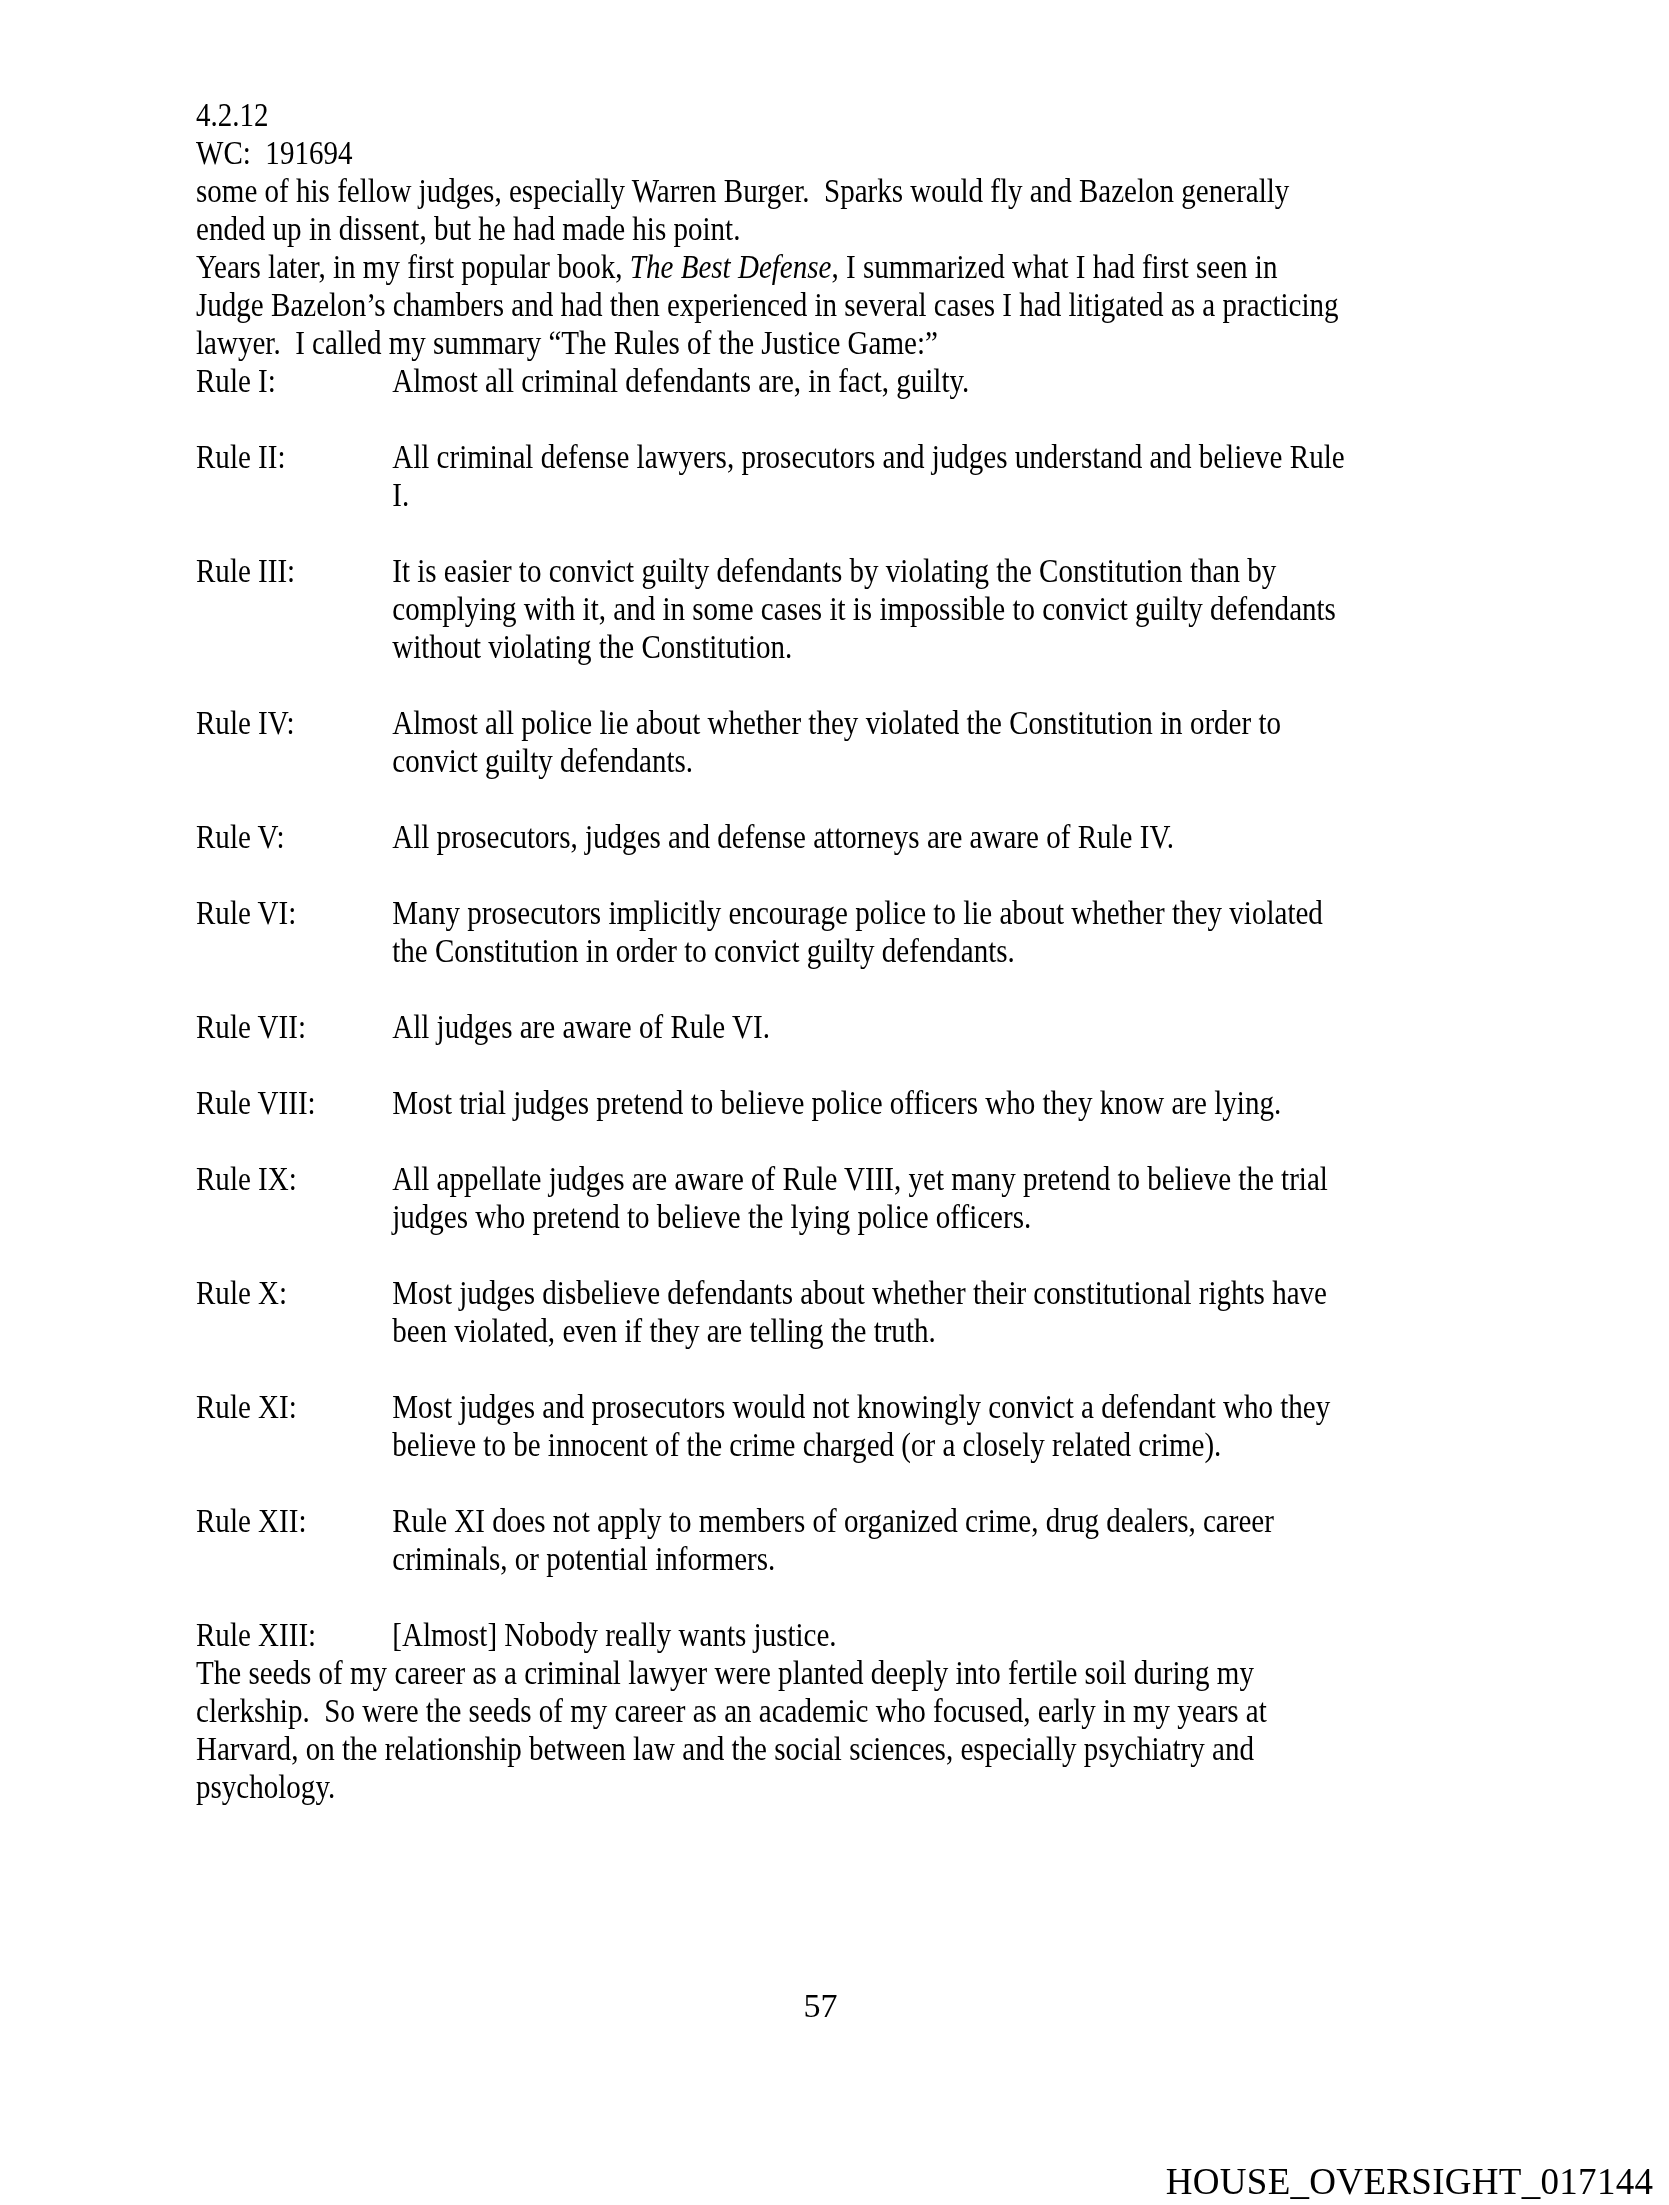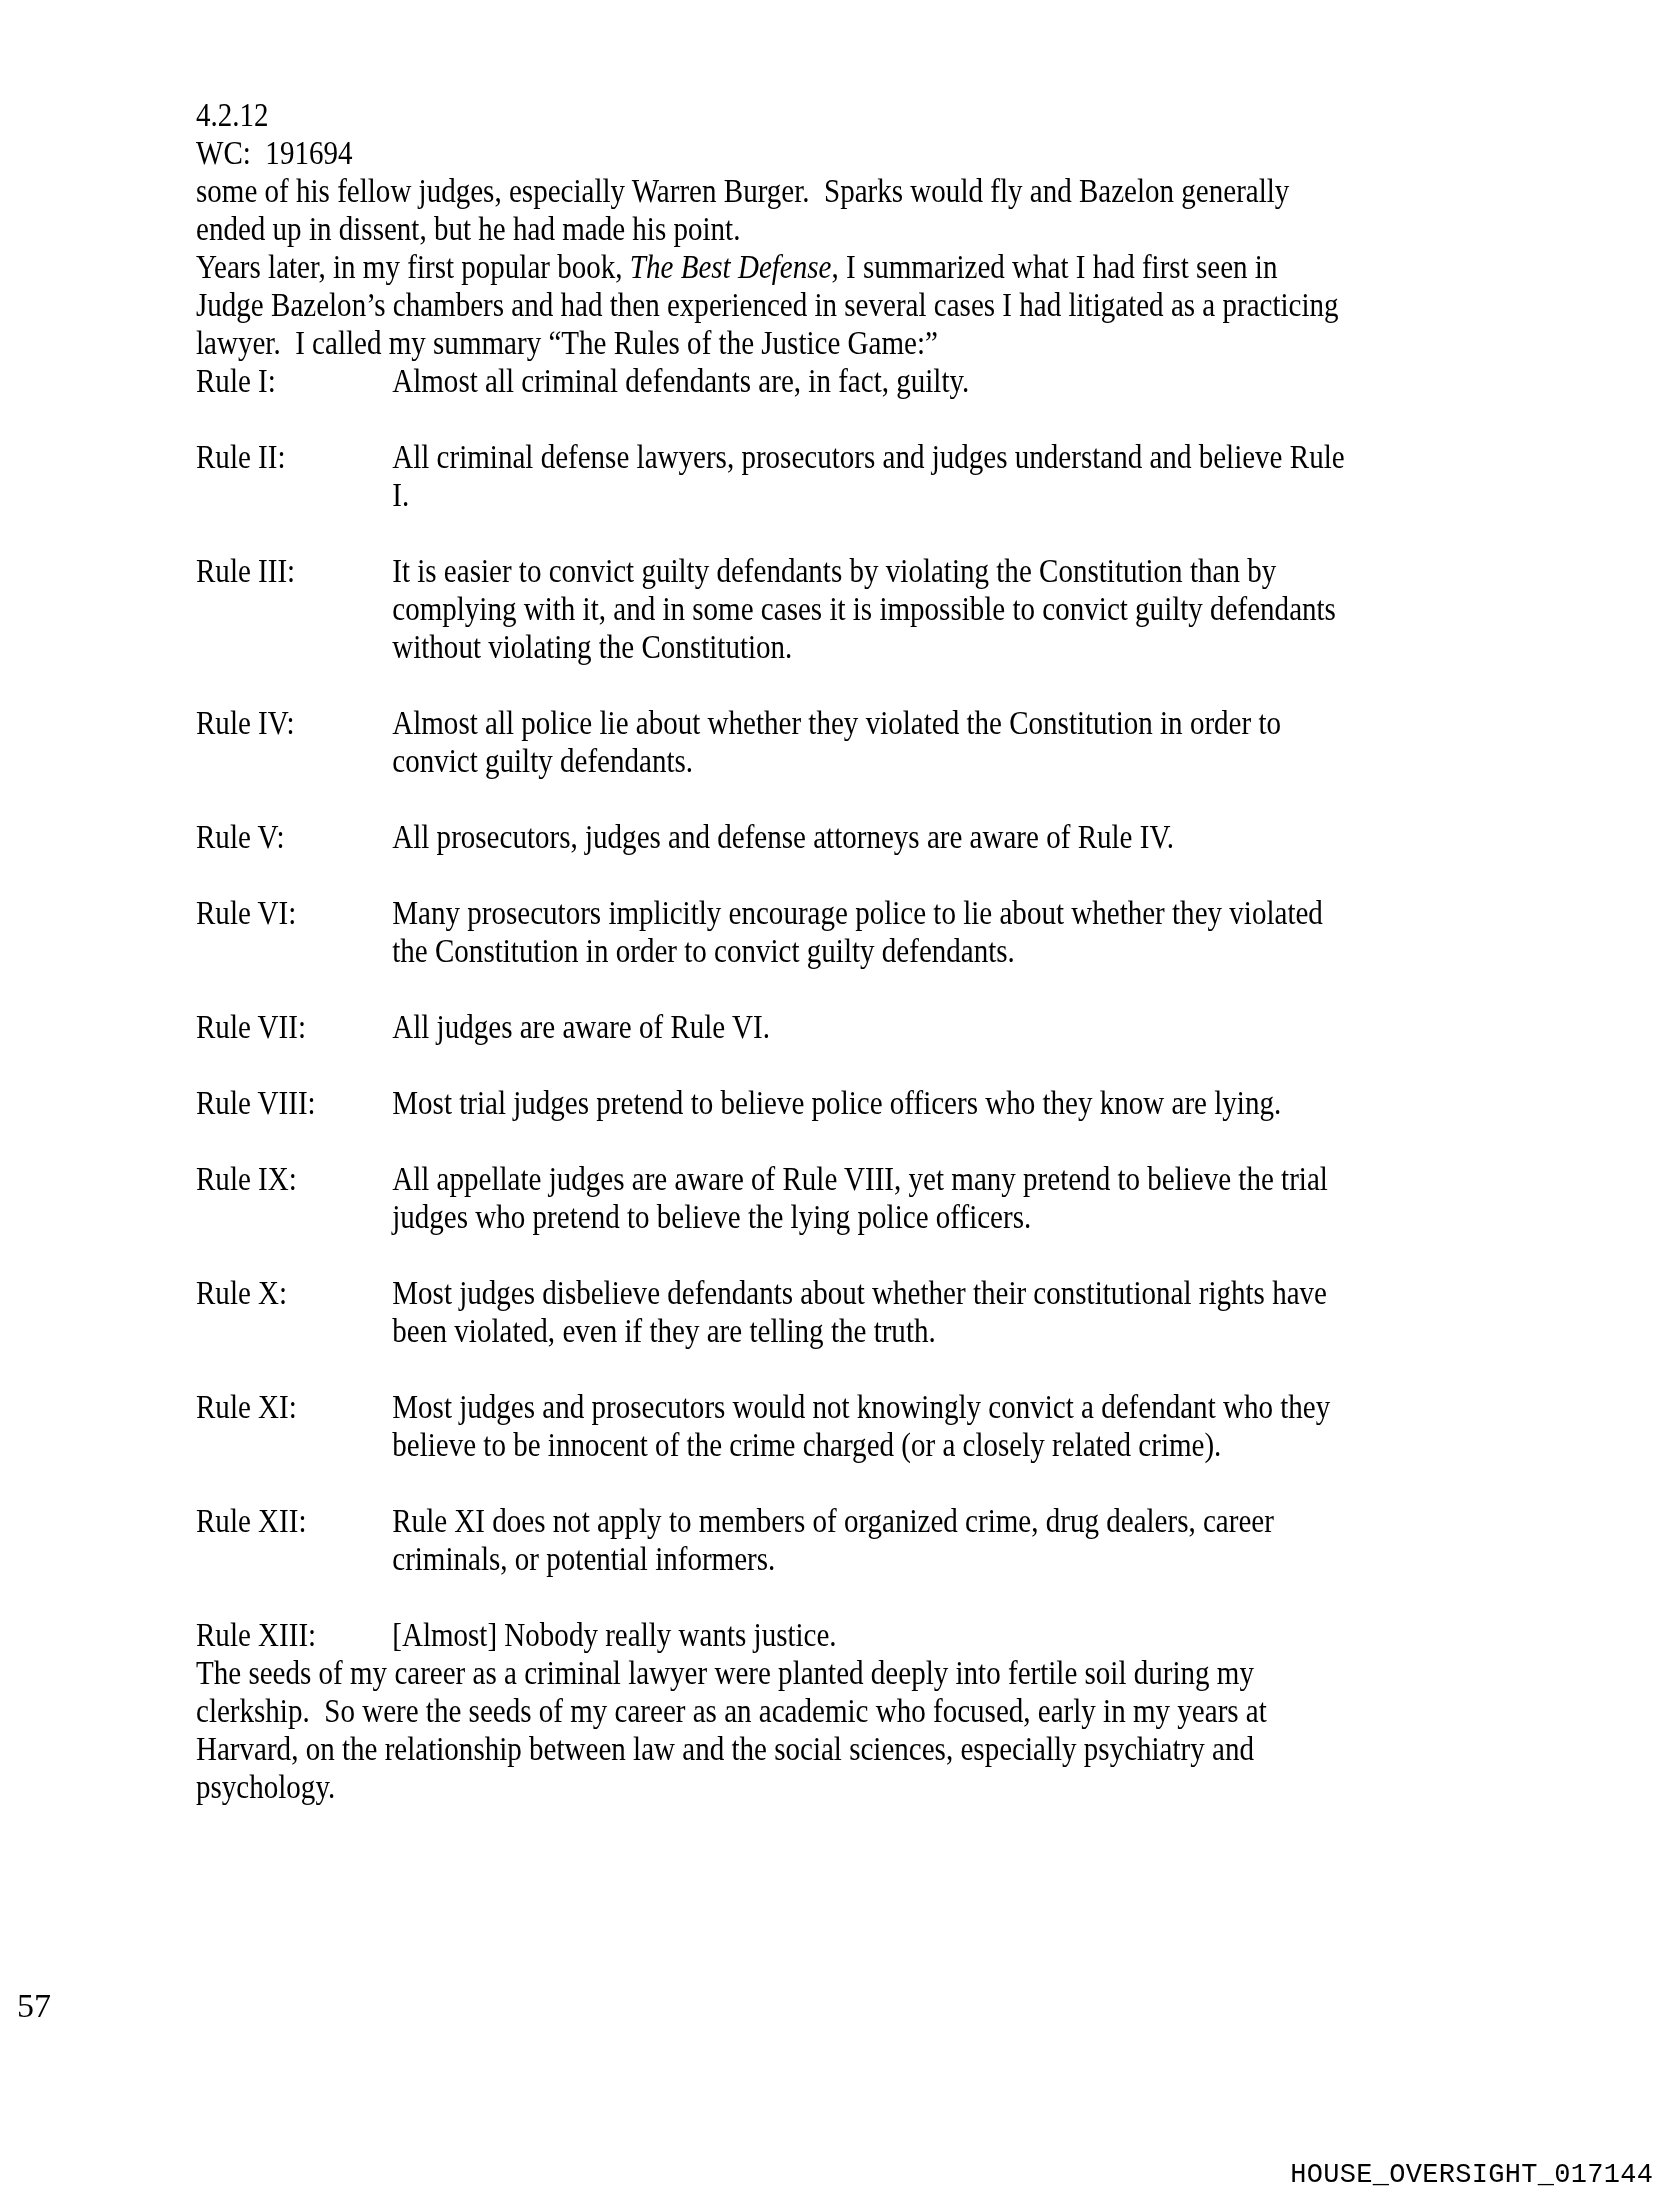--- a/index.html
+++ b/index.html
@@ -22,29 +22,29 @@
   }
   .doc-flow p { margin: 0; }
   .line, .para, .rule-label, .rule-text { white-space: pre-wrap; }
   .gap { margin-top: 38px; }
   .rule { display: flex; align-items: flex-start; }
   .rule-label { flex: 0 0 223px; width: 223px; }
   .rule-text { flex: 1 1 auto; }
   .italic { font-style: italic; }
   .page-number {
     position: absolute;
-    top: 1987px; left: 17px; width: 1625px;
-    text-align: left;
+    top: 1987px; left: 8px; width: 1625px;
+    text-align: center;
     font-size: 34px;
   }
   .bates {
     position: absolute;
     top: 2160px; right: 15.7px;
-    font-family: Liberation Mono, monospace;
-    font-size: 27px;
+    font-family: Liberation Serif, serif;
+    font-size: 37px;
     letter-spacing: 0.3px;
   }
 </style>
 </head>
 <body>
 
 <div class="page">
   <div class="doc-flow">
 
     <div class="header-block">

